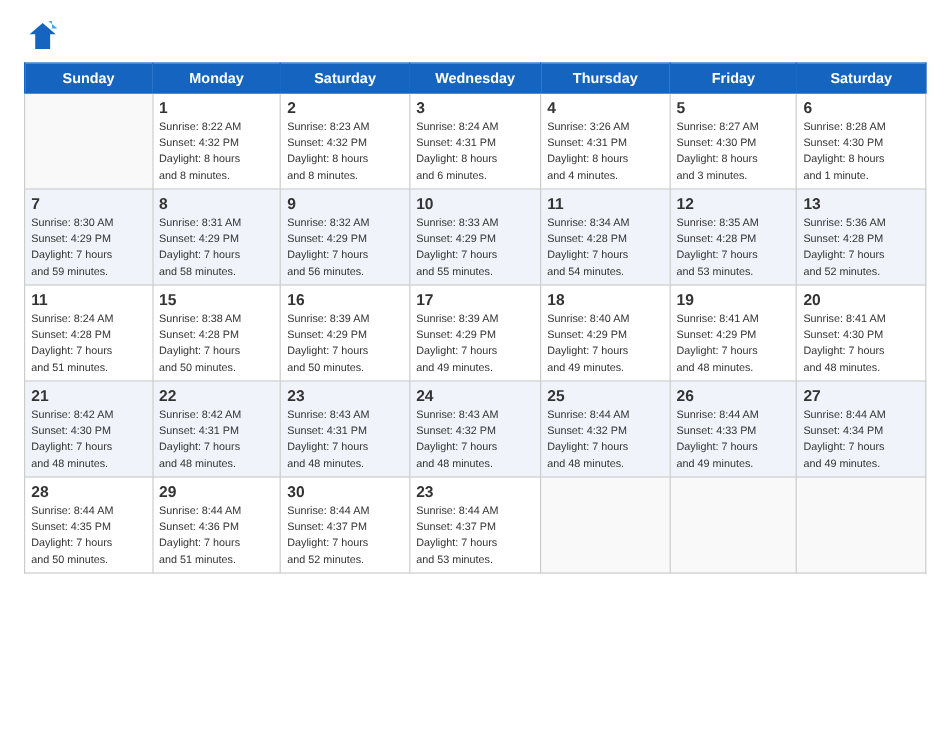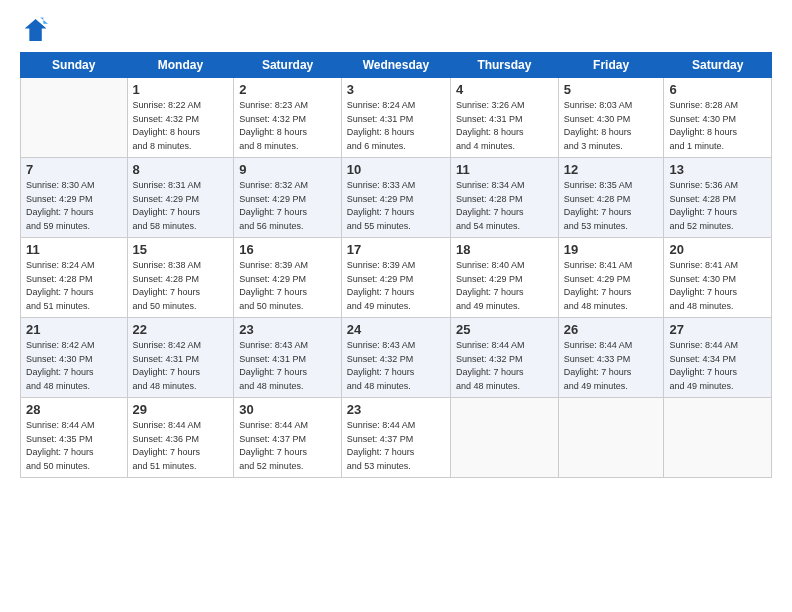--- a/index.html
+++ b/index.html
@@ -142,21 +142,21 @@
           <td>
             <span class="day-number">3</span>
             <div class="day-info"><span>Sunrise: 8:24 AM</span><br><span>Sunset: 4:31 PM</span><br><span>Daylight: 8 hours</span><br><span>and 6 minutes.</span></div>
           </td>
           <td>
             <span class="day-number">4</span>
             <div class="day-info"><span>Sunrise: 3:26 AM</span><br><span>Sunset: 4:31 PM</span><br><span>Daylight: 8 hours</span><br><span>and 4 minutes.</span></div>
           </td>
           <td>
             <span class="day-number">5</span>
-            <div class="day-info"><span>Sunrise: 8:03 AM</span><br><span>Sunset: 4:30 PM</span><br><span>Daylight: 8 hours</span><br><span>and 3 minutes.</span></div>
+            <div class="day-info"><span>Sunrise: 8:27 AM</span><br><span>Sunset: 4:30 PM</span><br><span>Daylight: 8 hours</span><br><span>and 3 minutes.</span></div>
           </td>
           <td>
             <span class="day-number">6</span>
             <div class="day-info"><span>Sunrise: 8:28 AM</span><br><span>Sunset: 4:30 PM</span><br><span>Daylight: 8 hours</span><br><span>and 1 minute.</span></div>
           </td>
         </tr>
         <tr class="row-alt">
           <td>
             <span class="day-number">7</span>
             <div class="day-info"><span>Sunrise: 8:30 AM</span><br><span>Sunset: 4:29 PM</span><br><span>Daylight: 7 hours</span><br><span>and 59 minutes.</span></div>

